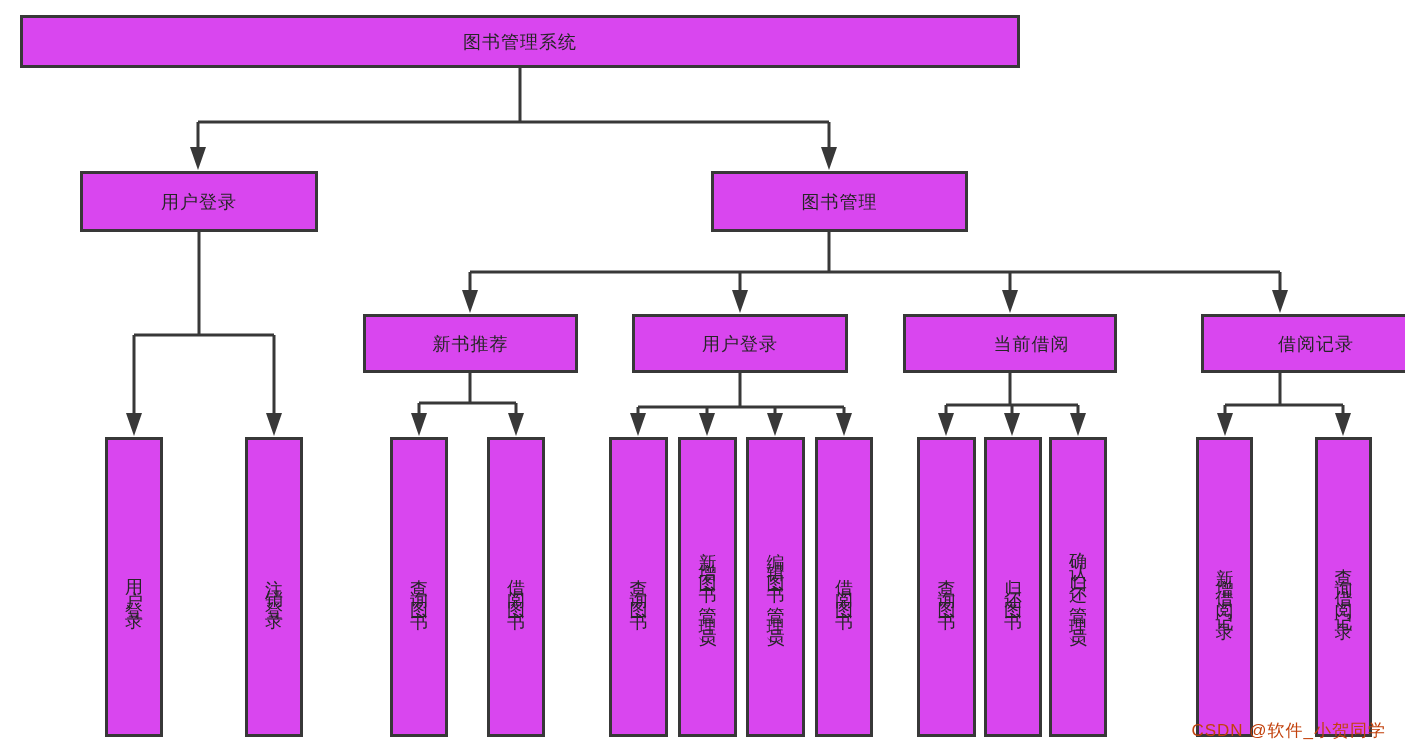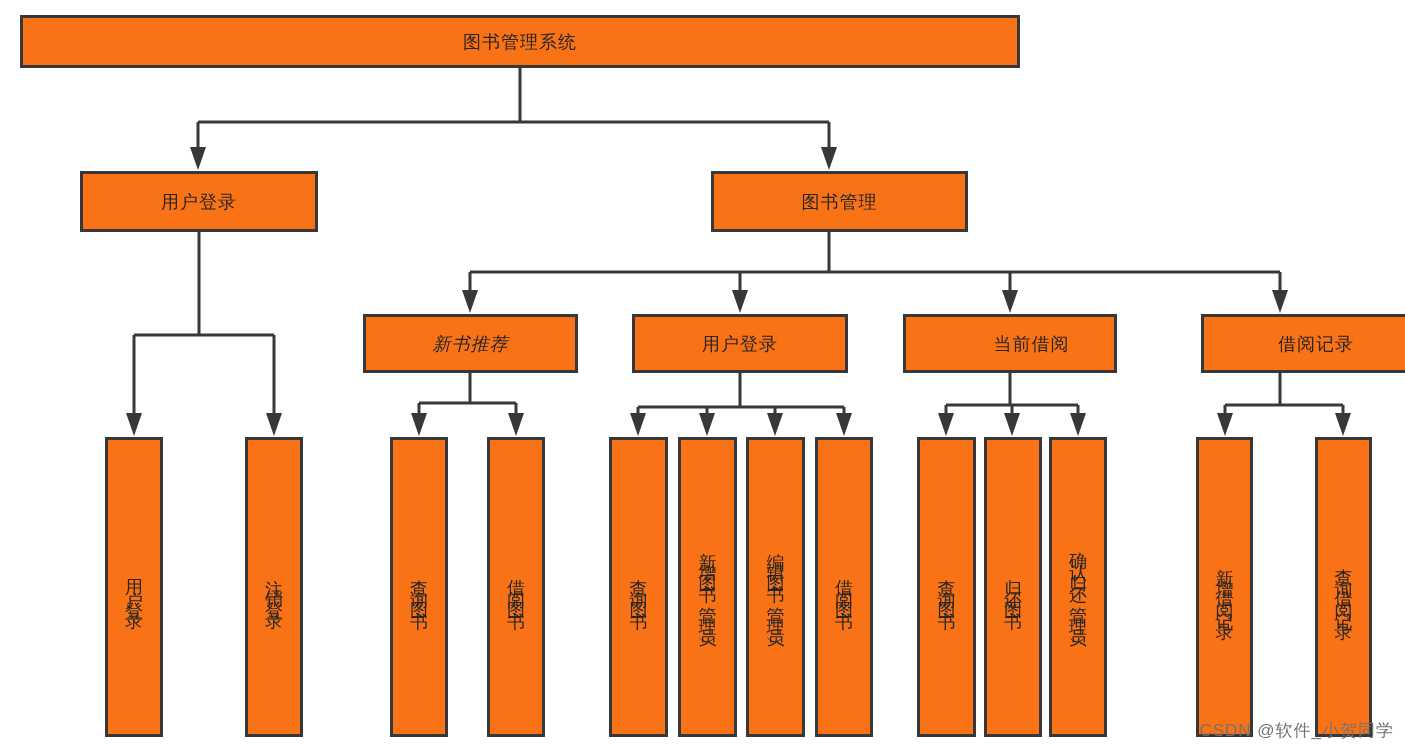--- a/index.html
+++ b/index.html
@@ -17,21 +17,21 @@
   }
   .connectors {
     position: absolute;
     left: 0;
     top: 0;
     z-index: 1;
   }
   .box {
     position: absolute;
     box-sizing: border-box;
-    background: #f97316;
+    background: #d946ef;
     border: 3px solid #383838;
     display: flex;
     align-items: center;
     justify-content: center;
     color: #262626;
     font-size: 18px;
     letter-spacing: 1px;
     z-index: 2;
   }
   .hlabel {
@@ -43,24 +43,24 @@
   }
   .vlabel {
     writing-mode: vertical-rl;
     text-orientation: mixed;
     letter-spacing: 11px;
     line-height: 1;
     white-space: nowrap;
   }
   .watermark {
     position: absolute;
-    right: 11px;
+    right: 19px;
     bottom: 5px;
     font-size: 17px;
-    color: #737373;
+    color: #c2410c;
     letter-spacing: 1px;
     z-index: 3;
     white-space: nowrap;
     text-align: center;
   }
 </style>
 </head>
 <body>
 
 <div class="canvas">
@@ -116,21 +116,21 @@
     <span class="hlabel">图书管理系统</span>
   </div>
 
   <div class="box" style="left:80px; top:171px; width:238px; height:61px;">
     <span class="hlabel">用户登录</span>
   </div>
   <div class="box" style="left:711px; top:171px; width:257px; height:61px;">
     <span class="hlabel">图书管理</span>
   </div>
 
-  <div class="box" style="left:363px; top:314px; width:215px; height:59px;font-style:italic;">
+  <div class="box" style="left:363px; top:314px; width:215px; height:59px;">
     <span class="hlabel">新书推荐</span>
   </div>
   <div class="box" style="left:632px; top:314px; width:216px; height:59px;">
     <span class="hlabel">用户登录</span>
   </div>
   <div class="box" style="left:903px; top:314px; width:214px; height:59px;padding-left:43px;">
     <span class="hlabel">当前借阅</span>
   </div>
   <div class="box" style="left:1173px; top:314px; width:230px; height:59px;margin-left:28px;">
     <span class="hlabel">借阅记录</span>

